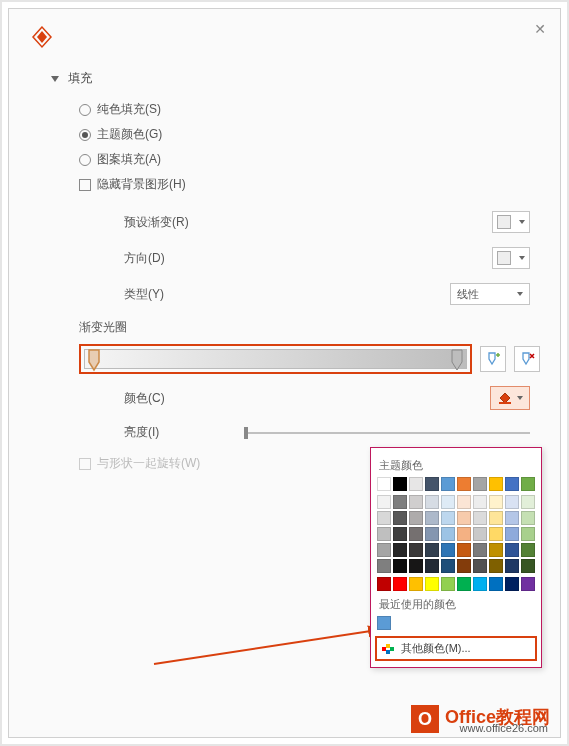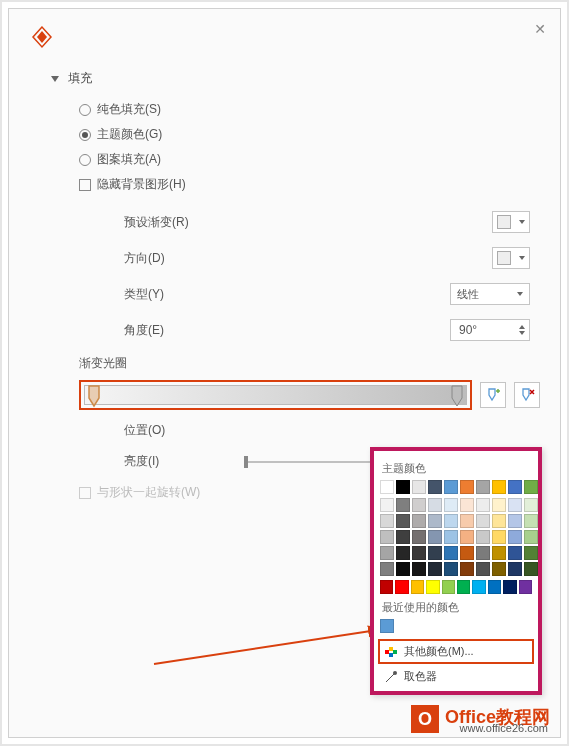--- a/index.html
+++ b/index.html
@@ -213,21 +213,21 @@
     .dimmed { color: #bbb; }
     .dimmed .check { border-color: #ccc; }
 
     
     .picker {
       position: absolute;
       right: 18px;
       top: 438px;
       width: 172px;
       background: #fff;
-      border: 4px solid #be185d;
+      border: 1px solid #be185d;
       box-shadow: 2px 2px 6px rgba(0,0,0,0.15);
       padding: 6px 6px 4px 6px;
       z-index: 20;
     }
     .picker-label {
       color: #666;
       font-size: 11px;
       margin: 4px 2px;
     }
     .color-grid {
@@ -347,32 +347,20 @@
     <div class="field-row">
       <span class="field-label">类型(Y)</span>
       <span class="field-ctrl">
         <span class="dropdown">
           <span>线性</span>
           <span class="dd-arrow"></span>
         </span>
       </span>
     </div>
 
-    <div class="field-row">
-      <span class="field-label">角度(E)</span>
-      <span class="field-ctrl">
-        <span class="spinner">
-          <span>90°</span>
-          <span class="spin-btns">
-            <div class="up"></div>
-            <div class="down"></div>
-          </span>
-        </span>
-      </span>
-    </div>
 
     <div class="stops-label">渐变光圈</div>
     <div class="gradient-row">
       <div class="gradient-track-wrap">
         <div class="gradient-track">
           <div class="gradient-thumb" style="left:2px">
             <svg width="14" height="26">
                 <path d="M2 2 H12 V14 L7 22 L2 14 Z" fill="#e8cdb3" stroke="#cc8b4a" stroke-width="1.5"></path>
               </svg>
           </div>
@@ -392,24 +380,33 @@
       <span class="icon-btn">
         <svg width="16" height="16">
             <path d="M4 2 H10 V8 L7 13 L4 8 Z" fill="none" stroke="#5b9bd5" stroke-width="1.3"></path>
             <path d="M11 3 L15 7 M15 3 L11 7" stroke="#c00000" stroke-width="1.5"></path>
           </svg>
       </span>
     </div>
 
     <div style="height:12px"></div>
 
-
     <div class="field-row">
-      <span class="field-label">位置(O)</span>
-    </div>
+      <span class="field-label">颜色(C)</span>
+      <span class="field-ctrl">
+        <span class="color-btn">
+          <svg width="16" height="14">
+            <path d="M3 7 L8 2 L13 7 L8 12 Z" fill="#d9400e" stroke="#a8350c"></path>
+            <rect x="2" y="11" width="12" height="2" fill="#d9400e"></rect>
+          </svg>
+          <span class="dd-arrow"></span>
+        </span>
+      </span>
+    </div>
+
 
 
     <div class="field-row">
       <span class="field-label">亮度(I)</span>
       <div class="slider-line">
         <div class="slider-thumb" style="left:0"></div>
       </div>
     </div>
 
     <div class="check-row dimmed">
@@ -504,29 +501,20 @@
         <span class="ico">
           <svg width="14" height="14">
               <rect x="1" y="5" width="4" height="4" fill="#ff0000"></rect>
               <rect x="5" y="2" width="4" height="4" fill="#ffc000"></rect>
               <rect x="9" y="5" width="4" height="4" fill="#00b050"></rect>
               <rect x="5" y="8" width="4" height="4" fill="#0070c0"></rect>
             </svg>
         </span>
         <span>其他颜色(M)...</span>
       </div>
-      <div class="picker-item">
-        <span class="ico">
-          <svg width="14" height="14">
-              <path d="M11 3 L3 11 L2 12 L3 11 L11 3 Z" stroke="#555" fill="none"></path>
-              <circle cx="11" cy="3" r="2" fill="#555"></circle>
-            </svg>
-        </span>
-        <span>取色器</span>
-      </div>
     </div>
 
     
     <svg class="arrow-line" style="left:140px; top:595px;" width="250" height="70">
       <defs>
         <marker id="ah" markerWidth="10" markerHeight="10" refX="8" refY="3" orient="auto">
           <path d="M0,0 L0,6 L9,3 z" fill="#d9400e"></path>
         </marker>
       </defs>
       <line x1="5" y1="60" x2="235" y2="25" stroke="#d9400e" stroke-width="2" marker-end="url(#ah)"></line>

